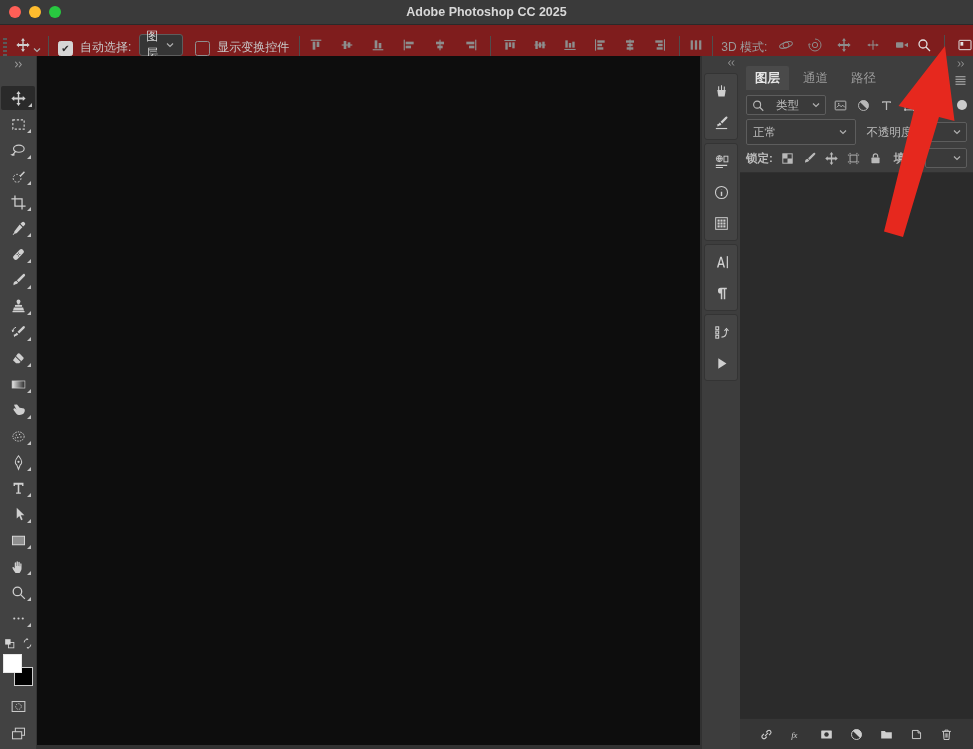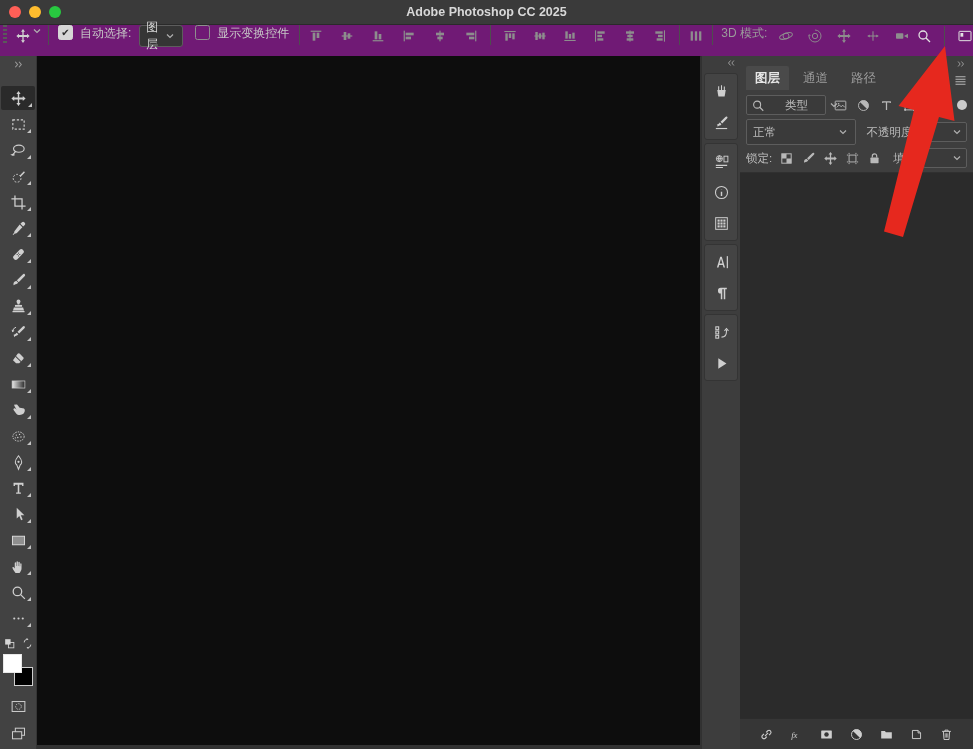--- a/index.html
+++ b/index.html
@@ -8,22 +8,22 @@
     background:#323232;font-family:"Liberation Sans","DejaVu Sans",sans-serif;
     -webkit-font-smoothing:antialiased;
   }
   
   .titlebar{position:absolute;left:0;top:0;width:973px;height:24px;background:#3a3a3a;border-bottom:1px solid #2a2a2a;}
   .tl{position:absolute;top:6px;width:12px;height:12px;border-radius:50%;}
   .tl.r{left:9px;}  .tl.y{left:29px;} .tl.g{left:49px;}
   .title{position:absolute;left:0;right:0;top:0;height:24px;line-height:24px;text-align:center;
          color:#d8d8d8;font-size:12.5px;font-weight:bold;}
   
-  .optionsbar{position:absolute;left:0;top:25px;width:973px;height:31px;background:#701a75;
-      border-bottom:1px solid #2c2c2c;display:flex;align-items:flex-start;color:#c6c6c6;font-size:12px;}
+  .optionsbar{position:absolute;left:0;top:25px;width:973px;height:31px;background:#7f1d1d;
+      border-bottom:1px solid #2c2c2c;display:flex;align-items:flex-end;color:#c6c6c6;font-size:12px;}
   .grip{width:7px;height:18px;margin-left:3px;border-left:2px dotted #5a5a5a;border-right:2px dotted #5a5a5a;}
   .icn{position:relative;display:inline-flex;align-items:center;justify-content:center;width:22px;height:22px;color:#cfcfcf;}
   .icn svg{width:16px;height:16px;display:block;}
   .optionsbar .dim .icn{color:#8d8d8d;}
   .vsep{width:1px;height:20px;background:#4e4e4e;margin:0 5px;flex:none;}
   .chev{display:inline-flex;width:12px;height:12px;color:#b0b0b0;}
   .chev svg{width:12px;height:12px;}
   .checkbox{width:13px;height:13px;border:1px solid #8f8f8f;border-radius:2.5px;display:inline-flex;
             align-items:center;justify-content:center;flex:none;background:transparent;}
   .checkbox.checked{background:#d6d6d6;border-color:#d6d6d6;}
@@ -65,23 +65,23 @@
   .dock-collapse svg{width:10px;height:10px;display:block;}
   .panel-menu{position:absolute;right:5px;top:17px;color:#b5b5b5;}
   .panel-menu svg{width:15px;height:15px;display:block;}
   .tabs{position:absolute;left:6px;top:10px;display:flex;gap:5px;height:24px;}
   .tab{padding:0 9px;line-height:24px;color:#9d9d9d;font-size:12.5px;border-radius:2px 2px 0 0;}
   .tab.active{background:#4a4a4a;color:#e6e6e6;font-weight:bold;}
   .row{position:absolute;left:6px;right:6px;display:flex;align-items:center;gap:4px;}
   .row .icn{width:21px;height:20px;color:#b9b9b9;} .row .icn svg{width:15px;height:15px;}
   .filter-row{top:38px;height:22px;}
   .blend-row{top:65px;height:22px;}
-  .lock-row{top:91px;height:22px;}
+  .lock-row{top:91px;height:22px;font-weight:bold;}
   .field{display:inline-flex;align-items:center;background:#3a3a3a;border:1px solid #5d5d5d;border-radius:2px;height:20px;box-sizing:border-box;}
-  .filter-dd{width:80px;padding:0 4px;gap:20px;}
+  .filter-dd{width:80px;padding:0 4px;gap:11px;}
   .filter-dd .chev{margin-left:auto;}
   .blend-dd{width:112px;padding:12px 6px;}
   .blend-dd .chev{margin-left:auto;}
   .val-dd{width:48px;padding:0 3px;margin-left:auto;}
   .val-dd .chev{margin-left:auto;}
   .mini-lbl{font-size:11.5px;color:#bdbdbd;white-space:nowrap;}
   .filter-toggle{width:10px;height:10px;border-radius:50%;background:#cccccc;margin-left:auto;flex:none;}
   .layers-list{position:absolute;left:0;right:0;top:116px;bottom:30px;background:#2b2b2b;border-top:1px solid #303030;}
   .layers-bottom{position:absolute;left:0;right:0;bottom:0;height:30px;background:#363636;border-top:1px solid #2c2c2c;
       display:flex;align-items:center;justify-content:center;gap:10px;color:#9d9d9d;}

